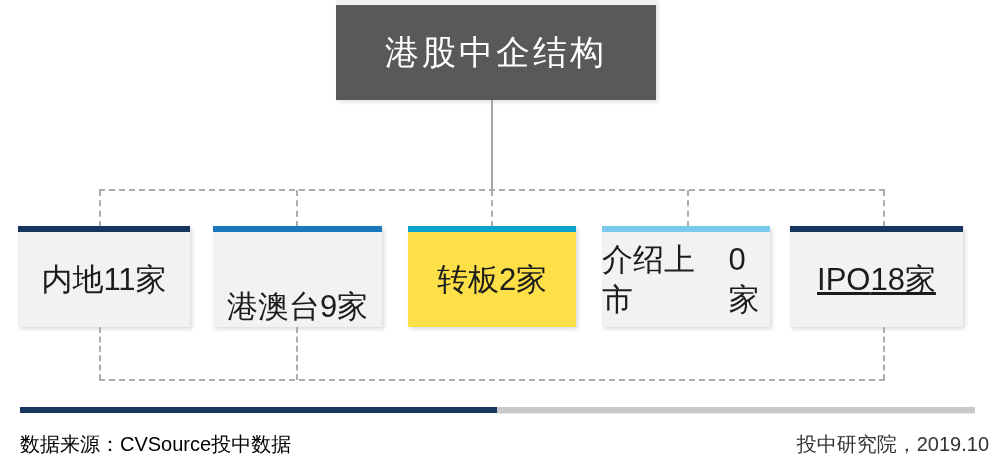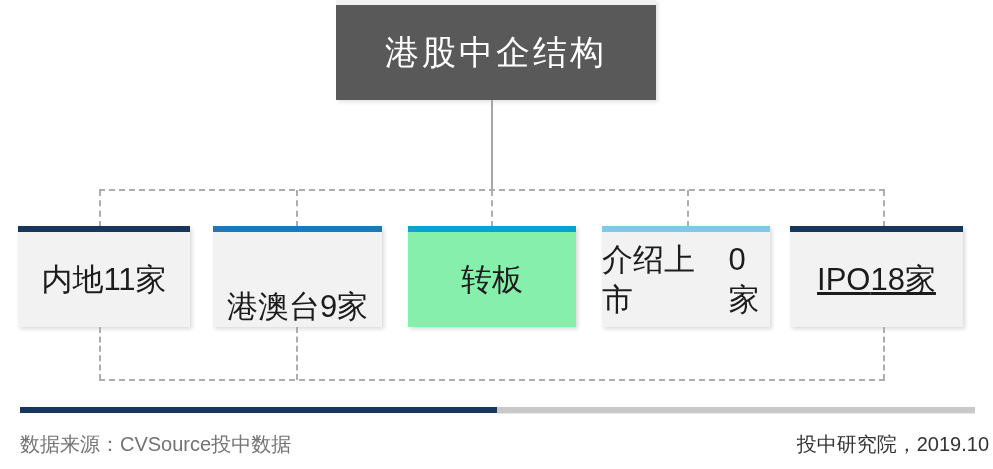--- a/index.html
+++ b/index.html
@@ -48,21 +48,21 @@
   .n4{left:602px;width:168px;gap:20px;}
   .n5{left:790px;width:173px;}
   
   .bar-seg{position:absolute;top:407px;height:6px;}
   #bar-left{left:20px;width:477px;}
   #bar-right{left:497px;width:478px;border-bottom:1px solid #e8e8e8;}
   .footer-text{
     position:absolute;top:431px;font-size:20px;color:#3d3d3d;
     white-space:nowrap;
   }
-  #footer-source{left:20px;font-weight:500;color:#737373;}
+  #footer-source{left:20px;font-weight:500;color:#000000;}
   #footer-credit{right:4px;color:#333333;}
 </style>
 </head>
 <body>
 
 <div id="canvas">
 
   <div class="root-box" style="background-color: rgb(89, 89, 89);">
     <span>港股中企结构</span>
   </div>
@@ -80,23 +80,24 @@
     <span>内地</span>
     <span>11家</span>
   </div>
 
   <div class="node n2" style="background-color: rgb(242, 242, 242); align-items: flex-end;">
     <div class="accent-bar" style="background-color: rgb(27, 120, 188);"></div>
     <span>港澳台</span>
     <span>9家</span>
   </div>
 
-  <div class="node n3" style="background-color: #86efac;">
+  <div class="node n3" style="background-color: #fde047;">
     <div class="accent-bar" style="background-color: rgb(10, 162, 206);"></div>
     <span>转板</span>
+    <span>2家</span>
   </div>
 
   <div class="node n4" style="background-color: rgb(242, 242, 242);">
     <div class="accent-bar" style="background-color: rgb(124, 202, 234);"></div>
     <span>介绍上市</span>
     <span>0家</span>
   </div>
 
   <div class="node n5" style="background-color: rgb(242, 242, 242); text-decoration: underline;">
     <div class="accent-bar" style="background-color: rgb(22, 54, 93);"></div>

